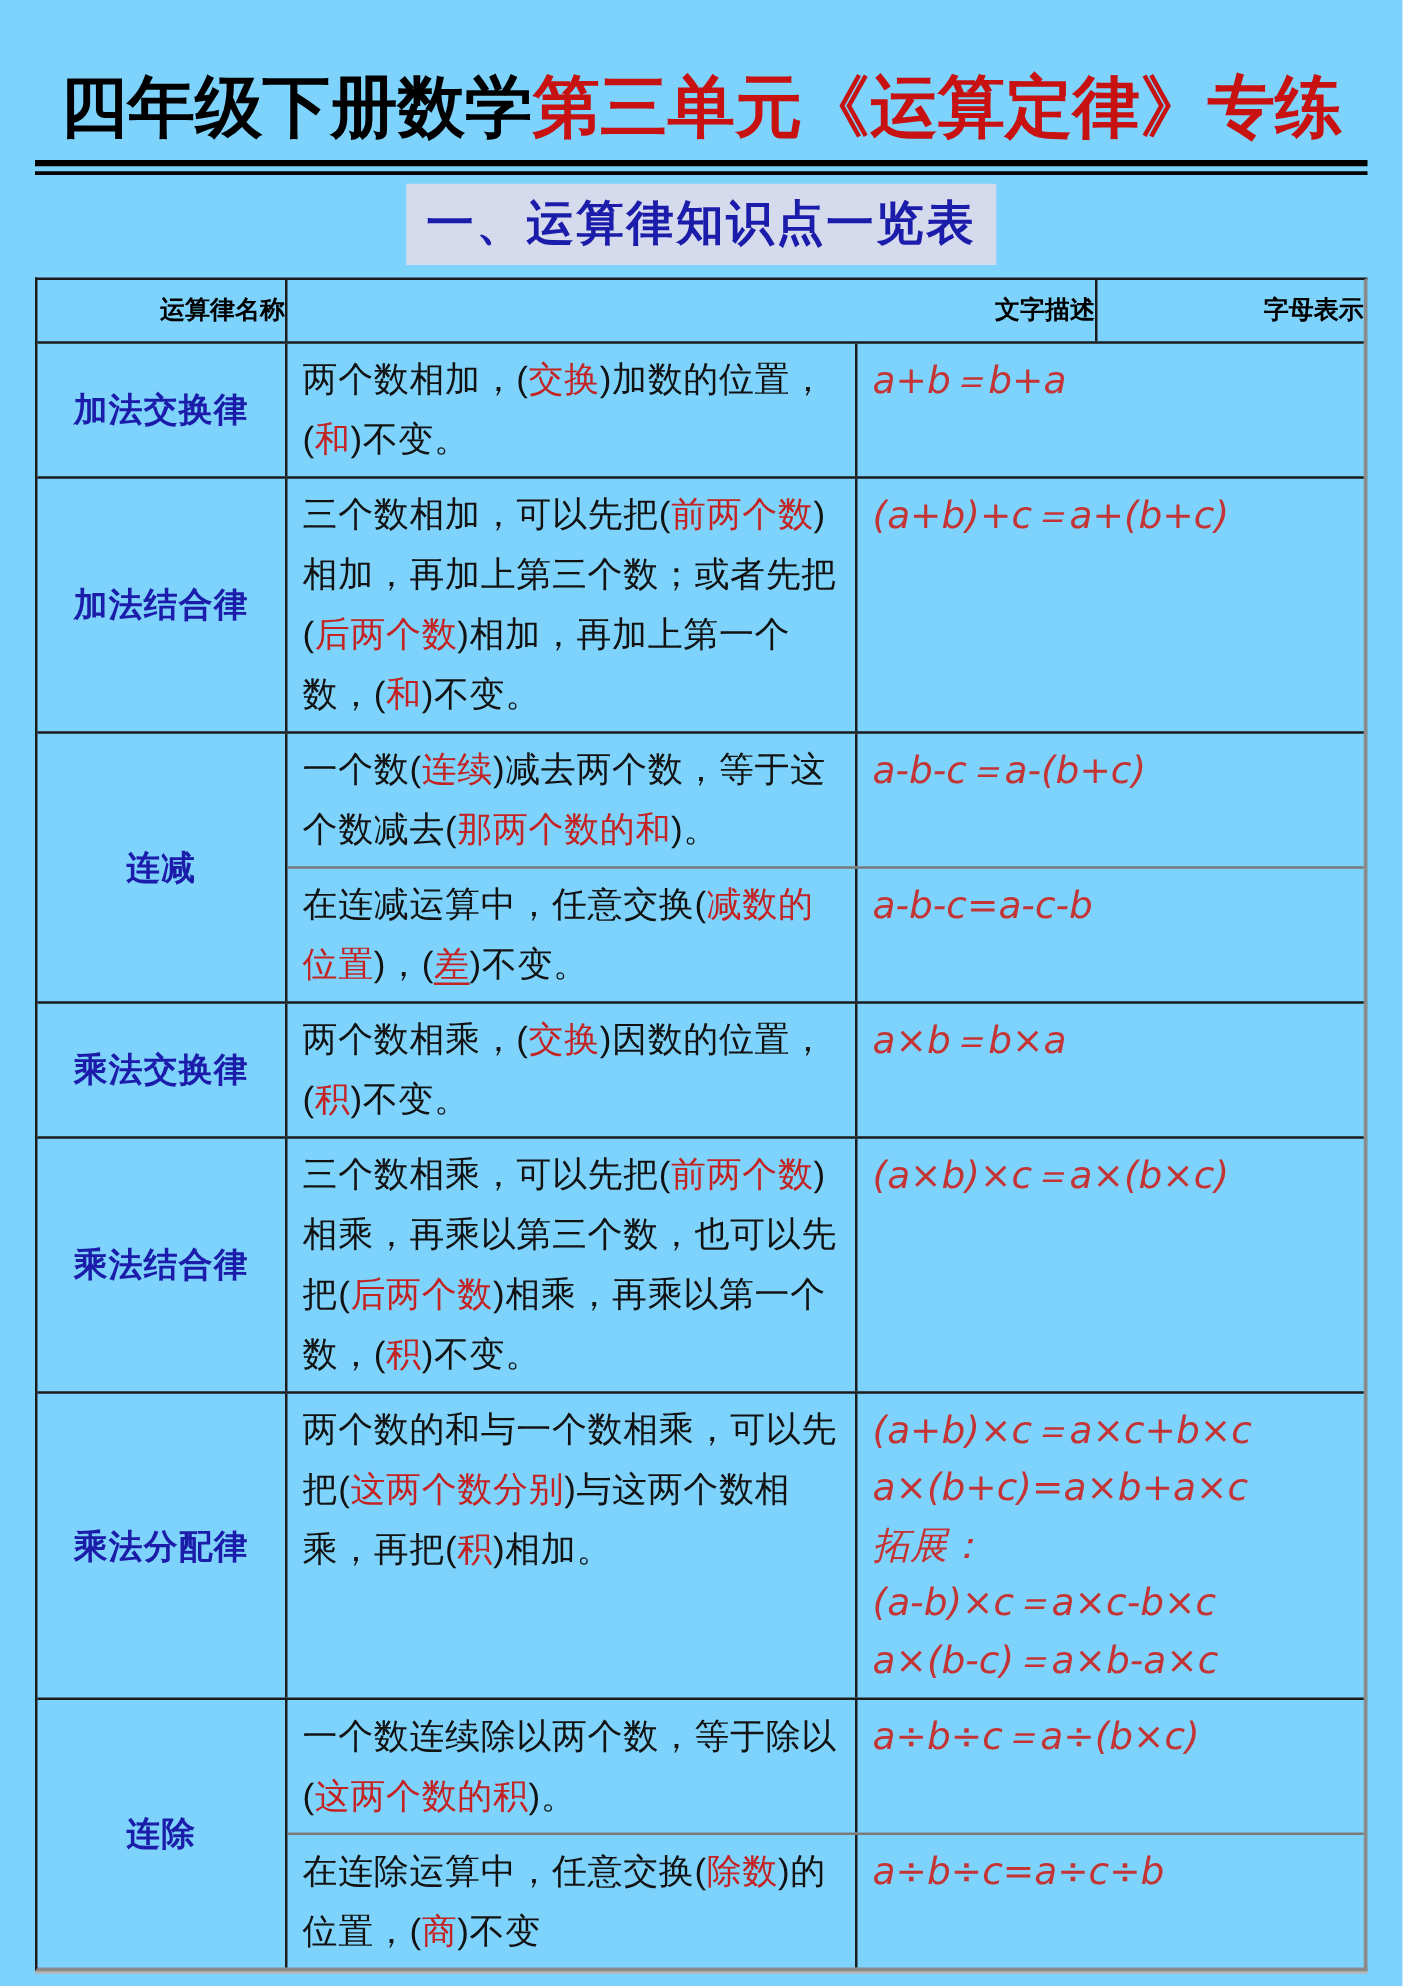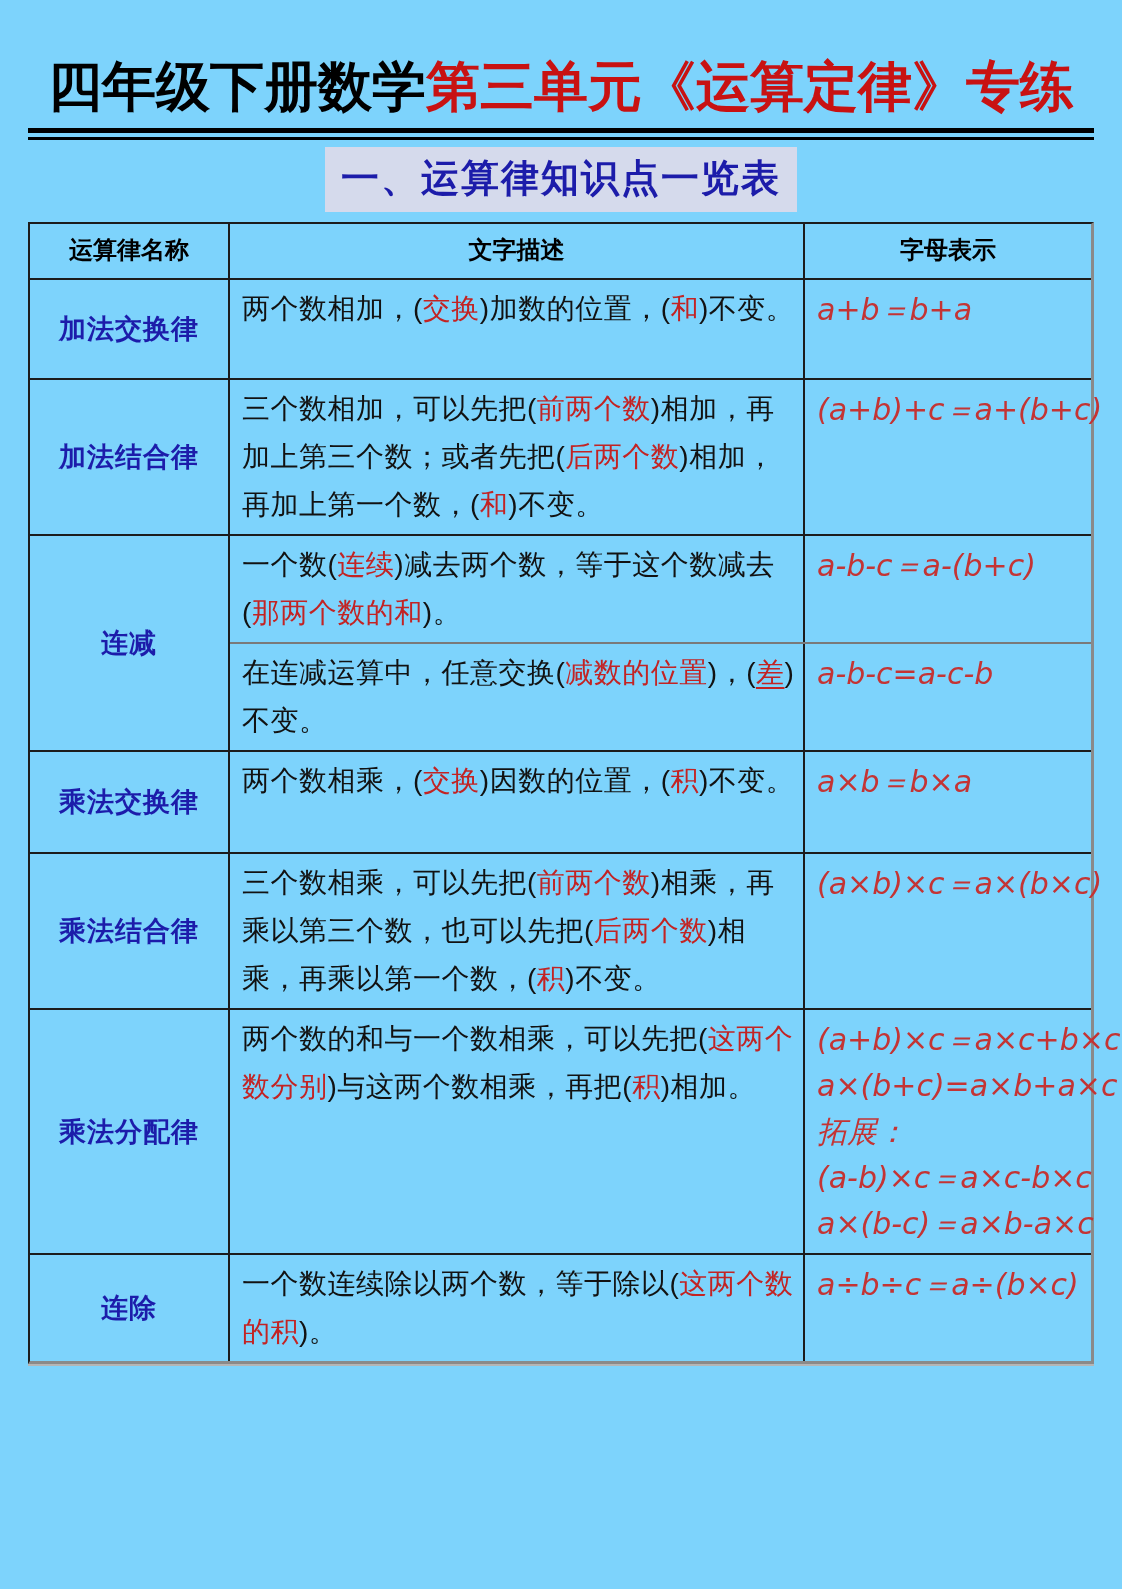--- a/index.html
+++ b/index.html
@@ -42,40 +42,40 @@
   .laws-table{
     margin:10px 28px 0 28px;
     border-left:2px solid var(--border-dark);
     border-top:2px solid var(--border-dark);
     border-right:3px solid var(--outer-gray);
     border-bottom:3px solid var(--outer-gray);
     box-shadow:0 2px 0 0 #b5b5b5;
   }
   .t-header-row{display:flex;border-bottom:2px solid var(--border-dark);}
   .t-head{
-    font-size:24px;font-weight:700;color:#000;
-    text-align:center;padding:10px 0 12px 0;
+    font-size:20px;font-weight:700;color:#000;
+    text-align:right;padding:10px 0 12px 0;
   }
   .c0{width:200px;border-right:2px solid var(--border-dark);flex:none;}
-  .c1{width:575px;border-right:2px solid var(--border-dark);flex:none;}
+  .c1{width:648px;border-right:2px solid var(--border-dark);flex:none;}
   .c2{flex:1;min-width:0;}
   .law-row{display:flex;border-bottom:2px solid var(--border-dark);}
   .law-row:last-child{border-bottom:none;}
   .name-cell{
     width:200px;flex:none;
     border-right:2px solid var(--border-dark);
     display:flex;align-items:center;justify-content:center;
     color:var(--label-blue);font-weight:700;font-size:27px;
     text-align:center;letter-spacing:1px;
   }
   .law-right{flex:1;min-width:0;display:flex;flex-direction:column;}
   .sub-row{display:flex;flex:1;}
   .sub-row + .sub-row{border-top:2px solid var(--border-sub);}
   .desc-cell{
-    width:575px;flex:none;
+    width:456px;flex:none;
     border-right:2px solid var(--border-dark);
     padding:5px 8px 5px 12px;
     font-size:28px;line-height:48px;color:#121212;
     letter-spacing:0.5px;
   }
   .formula-cell{
     flex:1;min-width:0;
     padding:7px 4px 6px 12px;
     color:var(--formula-red);
     font-size:30px;line-height:46px;
@@ -190,17 +190,23 @@
       </div>
       <div class="law-row">
         <div class="name-cell">连除</div>
         <div class="law-right">
           <div class="sub-row" style="min-height: 102px;">
             <div class="desc-cell"><span class="seg">一个数连续除以两个数，等于除以(</span><span class="seg red">这两个数的积</span><span class="seg">)。</span></div>
             <div class="formula-cell">
               <div class="formula-line">a÷b÷c＝a÷(b×c)</div>
             </div>
           </div>
+          <div class="sub-row" style="min-height: 104px;">
+            <div class="desc-cell"><span class="seg">在连除运算中，任意交换(</span><span class="seg red">除数</span><span class="seg">)的位置，(</span><span class="seg red">商</span><span class="seg">)不变</span></div>
+            <div class="formula-cell">
+              <div class="formula-line">a÷b÷c=a÷c÷b</div>
+            </div>
+          </div>
         </div>
       </div>
     </div>
 
 </div>
 
 </body></html>

